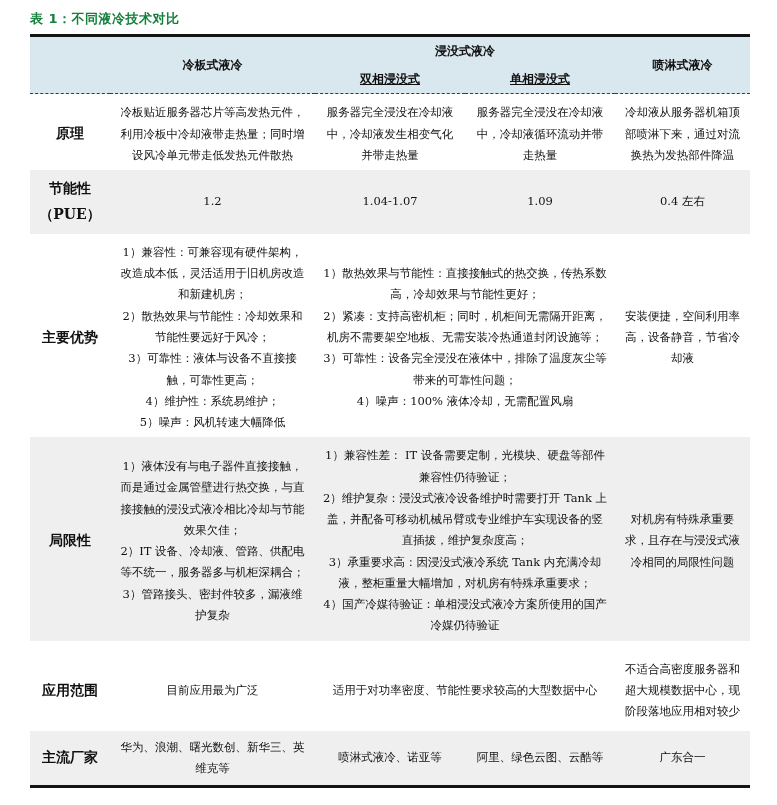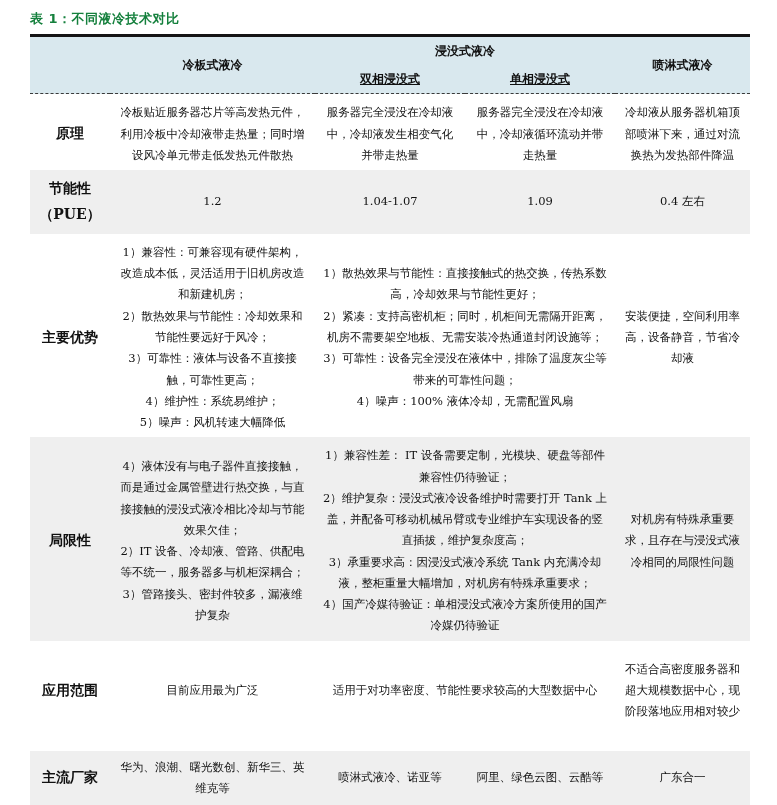--- a/index.html
+++ b/index.html
@@ -52,21 +52,21 @@
   thead tr.subhead th { border-bottom: 1.5px dashed #3a3a3a; text-decoration: underline; }
   thead tr.tophead th.rowspan2 { border-bottom: 1.5px dashed #3a3a3a; }
 
   td.rowlabel {
     font-weight: bold;
     font-size: 14px;
   }
   tr.stripe td { background: #efefef; }
   tr.r-pue td { padding-top: 6px; padding-bottom: 6px; }
   tr.r-principle td, tr.r-advantages td, tr.r-limitations td { padding-top: 8px; padding-bottom: 4px; margin-top: 17px; }
-  tr.r-application td { padding-top: 18px; padding-bottom: 28px; }
+  tr.r-application td { padding-top: 18px; padding-bottom: 8px; }
   tr.r-vendors td { padding-top: 6px; padding-bottom: 6px; }
 </style>
 </head>
 <body>
 
 <div class="page">
 
   <div class="table-title">表 1：不同液冷技术对比</div>
 
   <table class="cmp">
@@ -113,21 +113,21 @@
 4）维护性：系统易维护；
 5）噪声：风机转速大幅降低</td>
         <td colspan="2">1）散热效果与节能性：直接接触式的热交换，传热系数高，冷却效果与节能性更好；
 2）紧凑：支持高密机柜；同时，机柜间无需隔开距离，机房不需要架空地板、无需安装冷热通道封闭设施等；
 3）可靠性：设备完全浸没在液体中，排除了温度灰尘等带来的可靠性问题；
 4）噪声：100% 液体冷却，无需配置风扇</td>
         <td>安装便捷，空间利用率高，设备静音，节省冷却液</td>
       </tr>
       <tr class="r-limitations stripe">
         <td class="rowlabel">局限性</td>
-        <td>4）液体没有与电子器件直接接触，而是通过金属管壁进行热交换，与直接接触的浸没式液冷相比冷却与节能效果欠佳；
+        <td>1）液体没有与电子器件直接接触，而是通过金属管壁进行热交换，与直接接触的浸没式液冷相比冷却与节能效果欠佳；
 2）IT 设备、冷却液、管路、供配电等不统一，服务器多与机柜深耦合；
 3）管路接头、密封件较多，漏液维护复杂</td>
         <td colspan="2">1）兼容性差： IT 设备需要定制，光模块、硬盘等部件兼容性仍待验证；
 2）维护复杂：浸没式液冷设备维护时需要打开 Tank 上盖，并配备可移动机械吊臂或专业维护车实现设备的竖直插拔，维护复杂度高；
 3）承重要求高：因浸没式液冷系统 Tank 内充满冷却液，整柜重量大幅增加，对机房有特殊承重要求；
 4）国产冷媒待验证：单相浸没式液冷方案所使用的国产冷媒仍待验证</td>
         <td>对机房有特殊承重要求，且存在与浸没式液冷相同的局限性问题</td>
       </tr>
       <tr class="r-application">
         <td class="rowlabel">应用范围</td>

